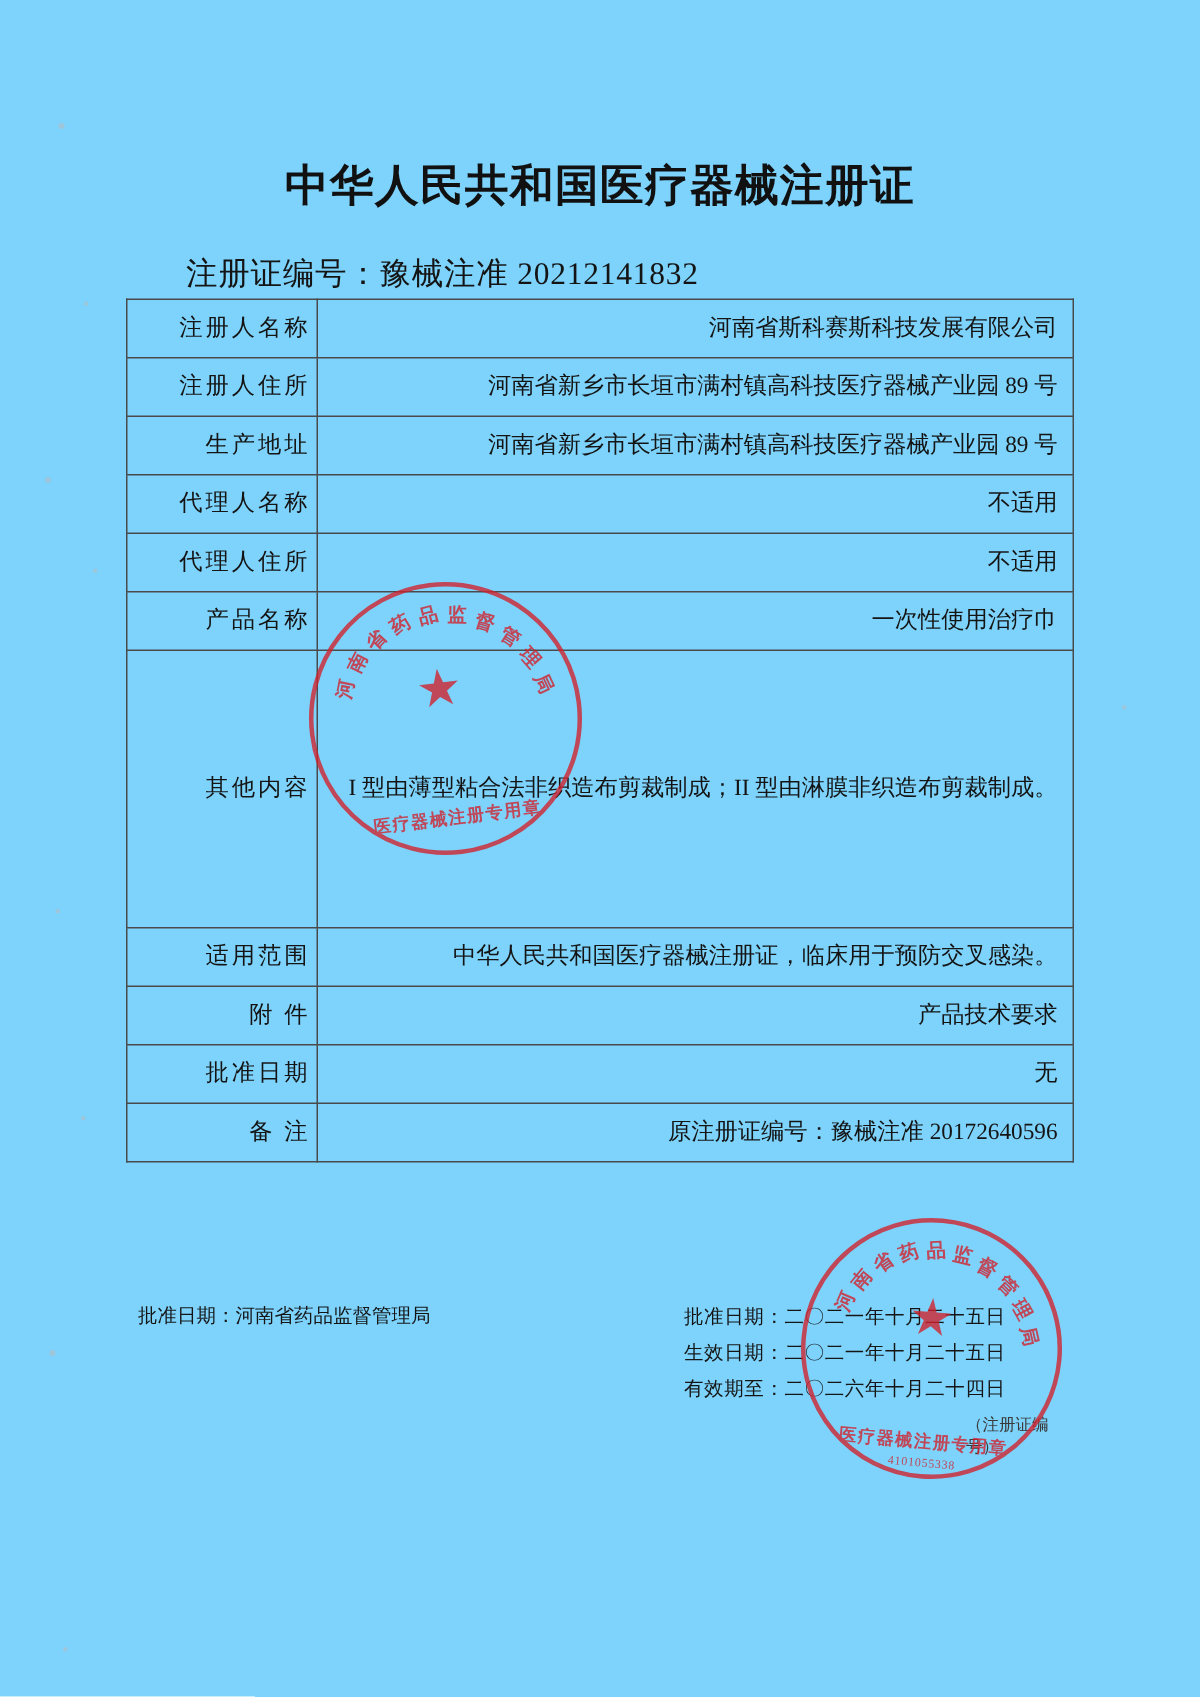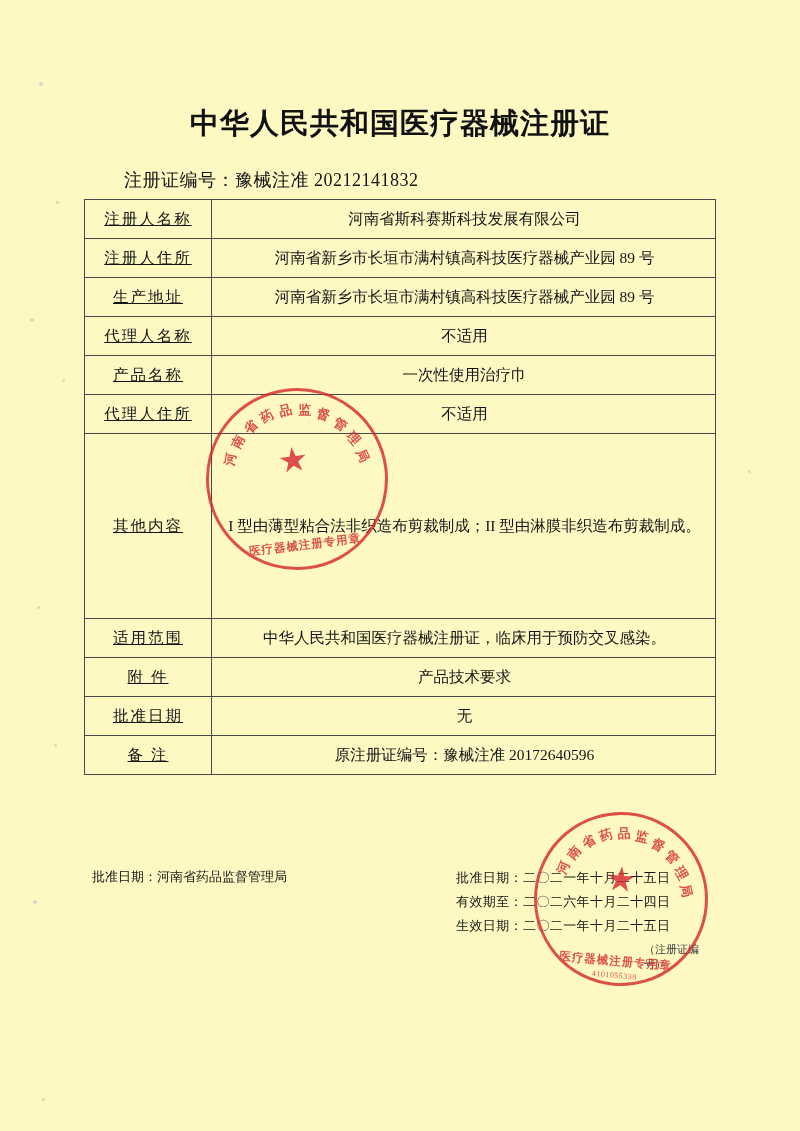--- a/index.html
+++ b/index.html
@@ -11,21 +11,21 @@
     width: 800px;
     height: 1131px;
     position: relative;
     font-family: "Liberation Serif", "DejaVu Serif", serif;
     color: #1a1a1a;
     overflow: hidden;
   }
   .page {
     position: absolute;
     inset: 0;
-    background: #fef9c3;
+    background: #7dd3fc;
   }
   
   .speck {
     position: absolute;
     background: #b9bcc0;
     border-radius: 50%;
     opacity: .55;
   }
   .doc-title {
     position: absolute;
@@ -35,50 +35,49 @@
     text-align: center;
     font-size: 29px;
     font-weight: bold;
     letter-spacing: 1px;
     color: #111;
   }
   .reg-no {
     position: absolute;
     top: 168px;
     left: 124px;
-    font-size: 18px;
+    font-size: 21px;
     letter-spacing: .5px;
     color: #141414;
   }
   table.cert {
     position: absolute;
     top: 199px;
     left: 84px;
     width: 632px;
     border-collapse: collapse;
     table-layout: fixed;
   }
   table.cert td {
     border: 1px solid #4a4a4a;
     font-size: 15.5px;
     line-height: 1.55;
     color: #141414;
     vertical-align: middle;
   }
   td.label {
     width: 118px;
-    text-align: center;
+    text-align: right;
     padding: 7px 4px;
     letter-spacing: 2px;
     white-space: nowrap;
-    text-decoration: underline;
   }
   td.value {
     padding: 7px 10px 7px 12px;
-    text-align: center;
+    text-align: right;
   }
   .r-tall td { height: 56px; }
   .footer {
     position: absolute;
     left: 84px;
     top: 868px;
     width: 632px;
     font-size: 13px;
     color: #151515;
   }
@@ -207,26 +206,26 @@
       </tr>
       <tr>
         <td class="label">生产地址</td>
         <td class="value">河南省新乡市长垣市满村镇高科技医疗器械产业园 89 号</td>
       </tr>
       <tr>
         <td class="label">代理人名称</td>
         <td class="value">不适用</td>
       </tr>
       <tr>
+        <td class="label">代理人住所</td>
+        <td class="value">不适用</td>
+      </tr>
+      <tr>
         <td class="label">产品名称</td>
         <td class="value">一次性使用治疗巾</td>
-      </tr>
-      <tr>
-        <td class="label">代理人住所</td>
-        <td class="value">不适用</td>
       </tr>
       <tr>
         <td class="label">其他内容</td>
         <td class="value" style="height:170px;">I 型由薄型粘合法非织造布剪裁制成；II 型由淋膜非织造布剪裁制成。</td>
       </tr>
       <tr>
         <td class="label">适用范围</td>
         <td class="value">中华人民共和国医疗器械注册证，临床用于预防交叉感染。</td>
       </tr>
       <tr>
@@ -241,22 +240,22 @@
         <td class="label">备 注</td>
         <td class="value">原注册证编号：豫械注准 20172640596</td>
       </tr>
     </tbody>
   </table>
 
   <div class="footer">
     <div class="dept">批准日期：河南省药品监督管理局</div>
     <div class="dates">
       <div>批准日期：二〇二一年十月二十五日</div>
+      <div>生效日期：二〇二一年十月二十五日</div>
       <div>有效期至：二〇二六年十月二十四日</div>
-      <div>生效日期：二〇二一年十月二十五日</div>
     </div>
     <div class="seal-note">（注册证编号）</div>
   </div>
 
   <div class="seal" id="seal-product">
     <div class="ring-text">
       <span style="transform:rotate(-72deg) translate(0,-78px) rotate(0deg);">河</span>
       <span style="transform:rotate(-56deg) translate(0,-78px) rotate(0deg);">南</span>
       <span style="transform:rotate(-40deg) translate(0,-78px) rotate(0deg);">省</span>
       <span style="transform:rotate(-24deg) translate(0,-78px) rotate(0deg);">药</span>

